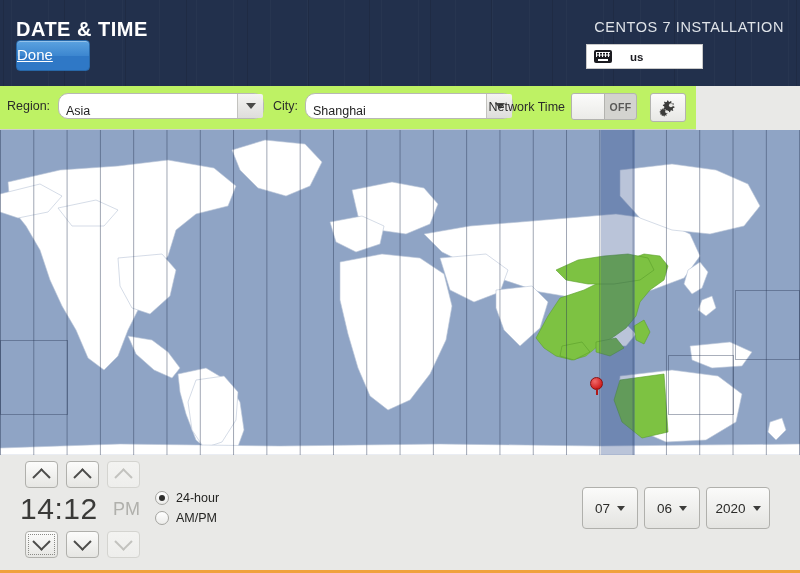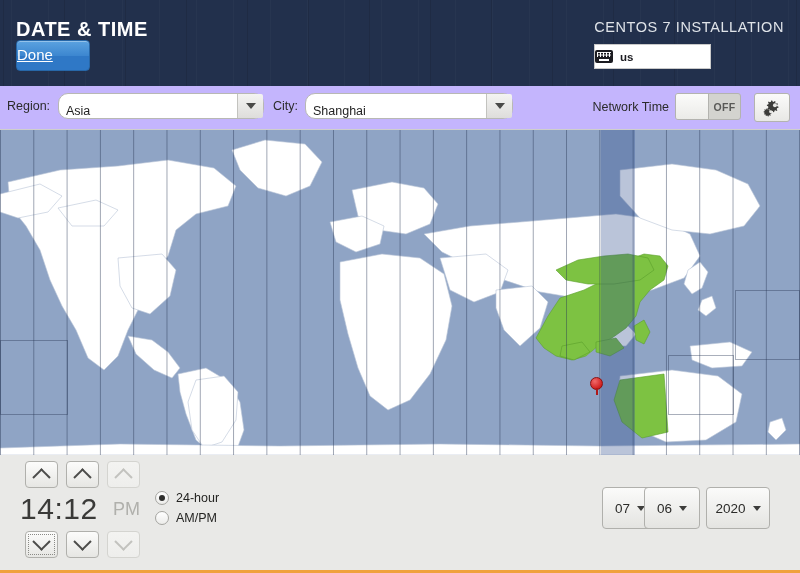--- a/index.html
+++ b/index.html
@@ -67,28 +67,30 @@
   }
   .install-title {
     position: absolute;
     right: 16px; top: 19px;
     color: #dfe3e8;
     font-size: 14.5px;
     letter-spacing: 0.6px;
   }
   .kbd-indicator {
     position: absolute;
-    right: 89px; top: 44px;
+    right: 97px; top: 44px;
     width: 117px; height: 25px;
     background: #ffffff;
     border: 1px solid #c9c9c9;
     display: flex;
     align-items: center;
-    box-sizing: border-box;
-    cursor: pointer;
+    padding-left: 7px;
+    box-sizing: border-box;
+    cursor: pointer;
+    gap: 11px;
   }
   .kbd-icon {
     width: 18px; height: 13px;
     background: #1b1b20;
     border-radius: 2px;
     position: relative;
     flex: none;
   }
   .kbd-icon::before {
     content: "";
@@ -124,22 +126,22 @@
     font-size: 13.5px;
     line-height: 31px;
     text-align: center;
     cursor: pointer;
   }
 
   
   .toolbar {
     position: absolute;
     left: 0; top: 86px;
-    width: 800px; height: 44px;
-    background: #c4b5fd;
+    width: 696px; height: 44px;
+    background: #bef264;
     border-bottom: 1px solid #cfcfcb;
     box-sizing: border-box;
   }
   .tb-label {
     position: absolute;
     font-size: 12.5px;
     color: #2b2b2b;
     top: 13px;
   }
   .combo {
@@ -540,21 +542,21 @@
 
   <div class="radio-row" style="left:155px; top:491px;">
     <span class="radio checked"></span>
     <span class="radio-label">24-hour</span>
   </div>
   <div class="radio-row" style="left:155px; top:511px;">
     <span class="radio"></span>
     <span class="radio-label">AM/PM</span>
   </div>
 
-  <div class="date-btn" style="left:602px; width:56px;text-align:right;">
+  <div class="date-btn" style="left:582px; width:56px;text-align:right;">
     <span class="date-val">07</span>
     <span class="date-caret"></span>
   </div>
   <span class="date-sep" style="left:644px;">/</span>
   <div class="date-btn" style="left:644px; width:56px;">
     <span class="date-val">06</span>
     <span class="date-caret"></span>
   </div>
   <span class="date-sep" style="left:706px;">/</span>
   <div class="date-btn" style="left:706px; width:64px;">

